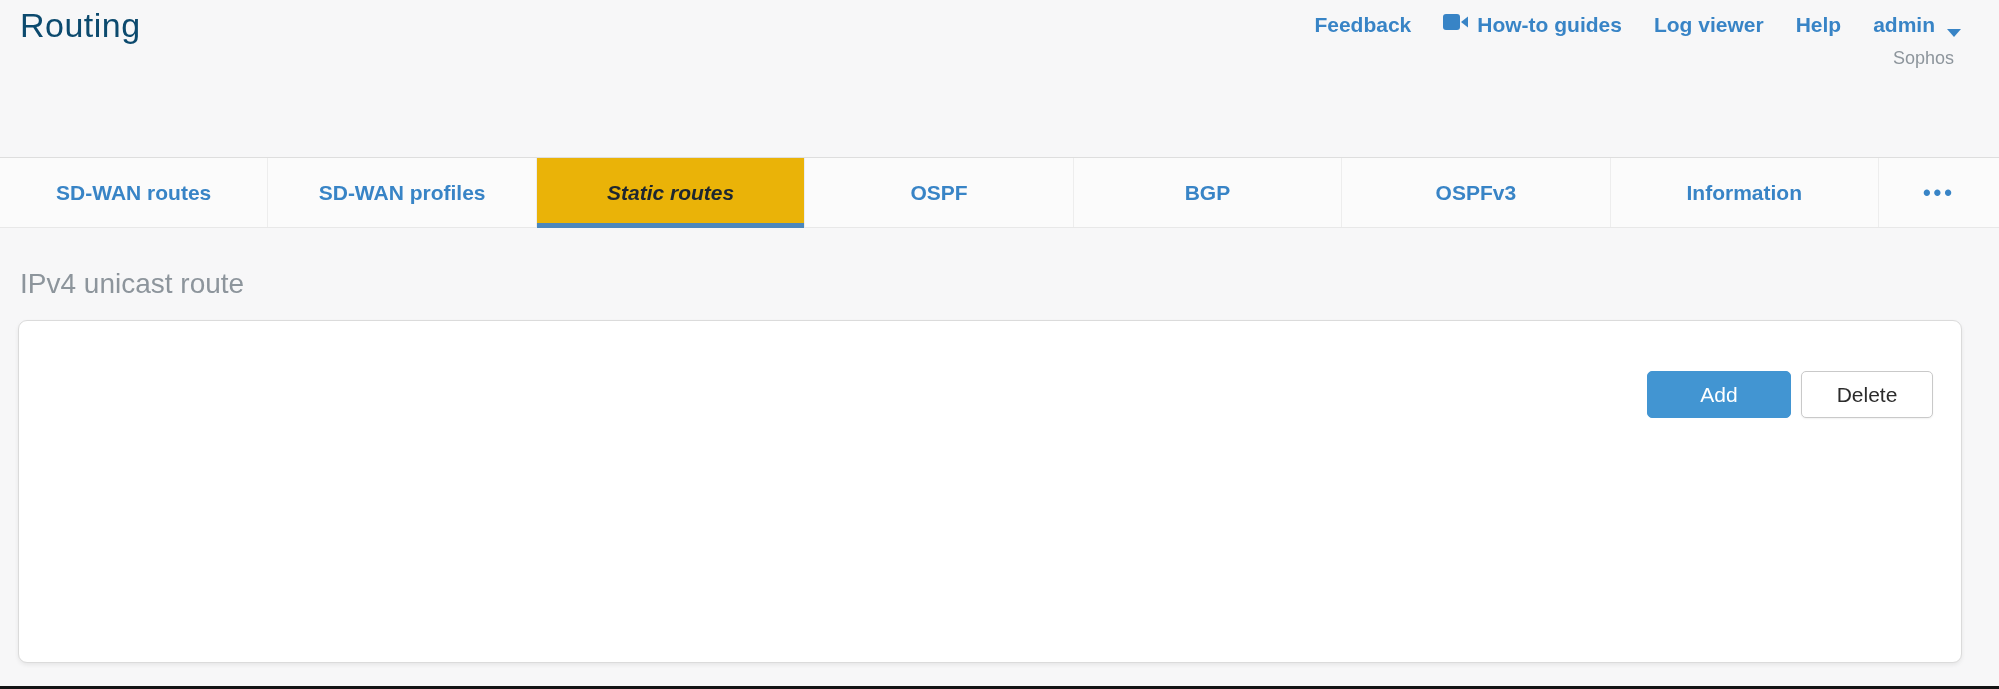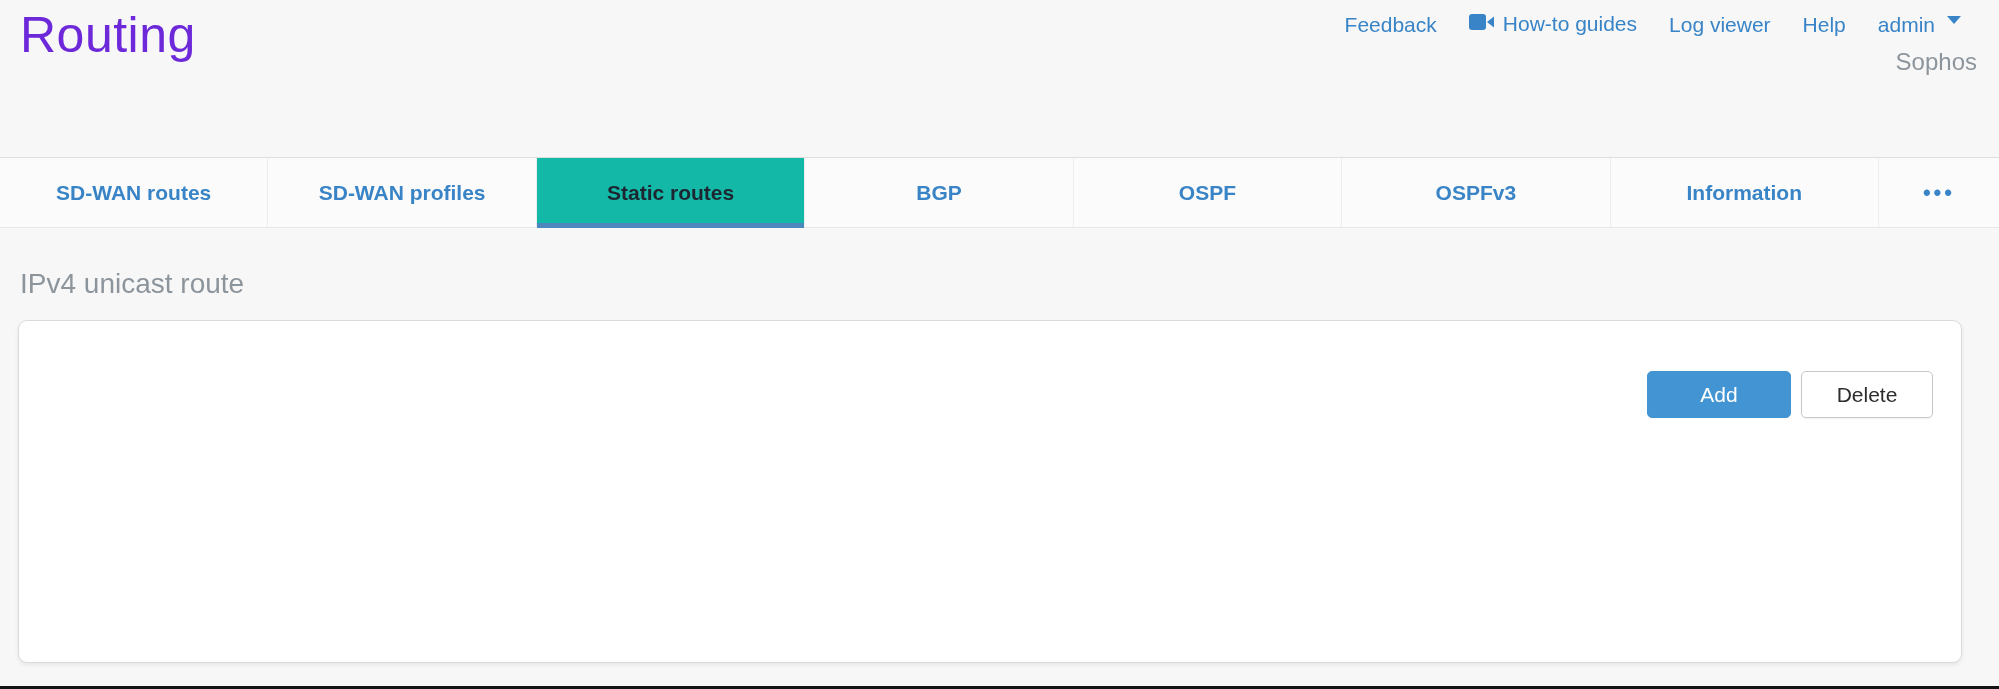--- a/index.html
+++ b/index.html
@@ -9,31 +9,31 @@
     background:#f7f7f8;
     position:relative;
     overflow:hidden;
     color:#333;
   }
 
   
   .top-header { position:relative; height:157px; }
   .page-title {
     position:absolute; left:20px; top:6px;
-    font-size:50px; font-weight:500; color:#6d28d9; letter-spacing:0.5px;
+    font-size:34px; font-weight:500; color:#0c4a6e; letter-spacing:0.5px;
   }
   .top-nav {
     position:absolute; top:12px; right:38px;
     display:flex; align-items:center; gap:32px;
     font-size:21px; font-weight:500; color:#3884c6;
   }
-  .top-nav .nav-item { display:flex; align-items:flex-start; gap:8px; cursor:pointer; white-space:nowrap; }
+  .top-nav .nav-item { display:flex; align-items:flex-end; gap:8px; cursor:pointer; white-space:nowrap;font-weight:bold; }
   .brand {
-    position:absolute; top:48px; right:22px;
-    font-size:24px; color:#8d959c;
+    position:absolute; top:48px; right:45px;
+    font-size:18px; color:#8d959c;
   }
   .caret-down {
     width:0; height:0; display:inline-block;
     border-left:7px solid transparent; border-right:7px solid transparent;
     border-top:8px solid #3884c6; margin-left:4px; margin-top:3px;
   }
 
   
   .tab-strip {
     position:absolute; top:157px; left:0; right:0; height:71px;
@@ -42,21 +42,21 @@
     border-bottom:1px solid #e8e8e8;
     display:flex;
   }
   .tab {
     flex:1 1 0; position:relative;
     display:flex; align-items:center; justify-content:center;
     font-size:21px; font-weight:700; color:#3884c6;
     border-right:1px solid #ededed;
     cursor:pointer; white-space:nowrap;
   }
-  .tab.active { background:#14b8a6; color:#1d2630; }
+  .tab.active { background:#eab308; color:#1d2630;font-style:italic; }
   .tab.active::after {
     content:""; position:absolute; left:0; right:0; bottom:-1px; height:5px;
     background:#4c87bd;
   }
   .tab-more {
     flex:0 0 120px; display:flex; align-items:center; justify-content:center;
     color:#3884c6; font-size:22px; font-weight:700; letter-spacing:3px;
     cursor:pointer;
   }
 
@@ -118,22 +118,22 @@
     </div>
   </div>
 
   <div class="brand">Sophos</div>
 </div>
 
 <div class="tab-strip">
   <div class="tab">SD-WAN routes</div>
   <div class="tab">SD-WAN profiles</div>
   <div class="tab active">Static routes</div>
+  <div class="tab">OSPF</div>
   <div class="tab">BGP</div>
-  <div class="tab">OSPF</div>
   <div class="tab">OSPFv3</div>
   <div class="tab">Information</div>
   <div class="tab-more">
     <span>•••</span>
   </div>
 </div>
 
 <div class="section-title">IPv4 unicast route</div>
 
 <div class="panel">

